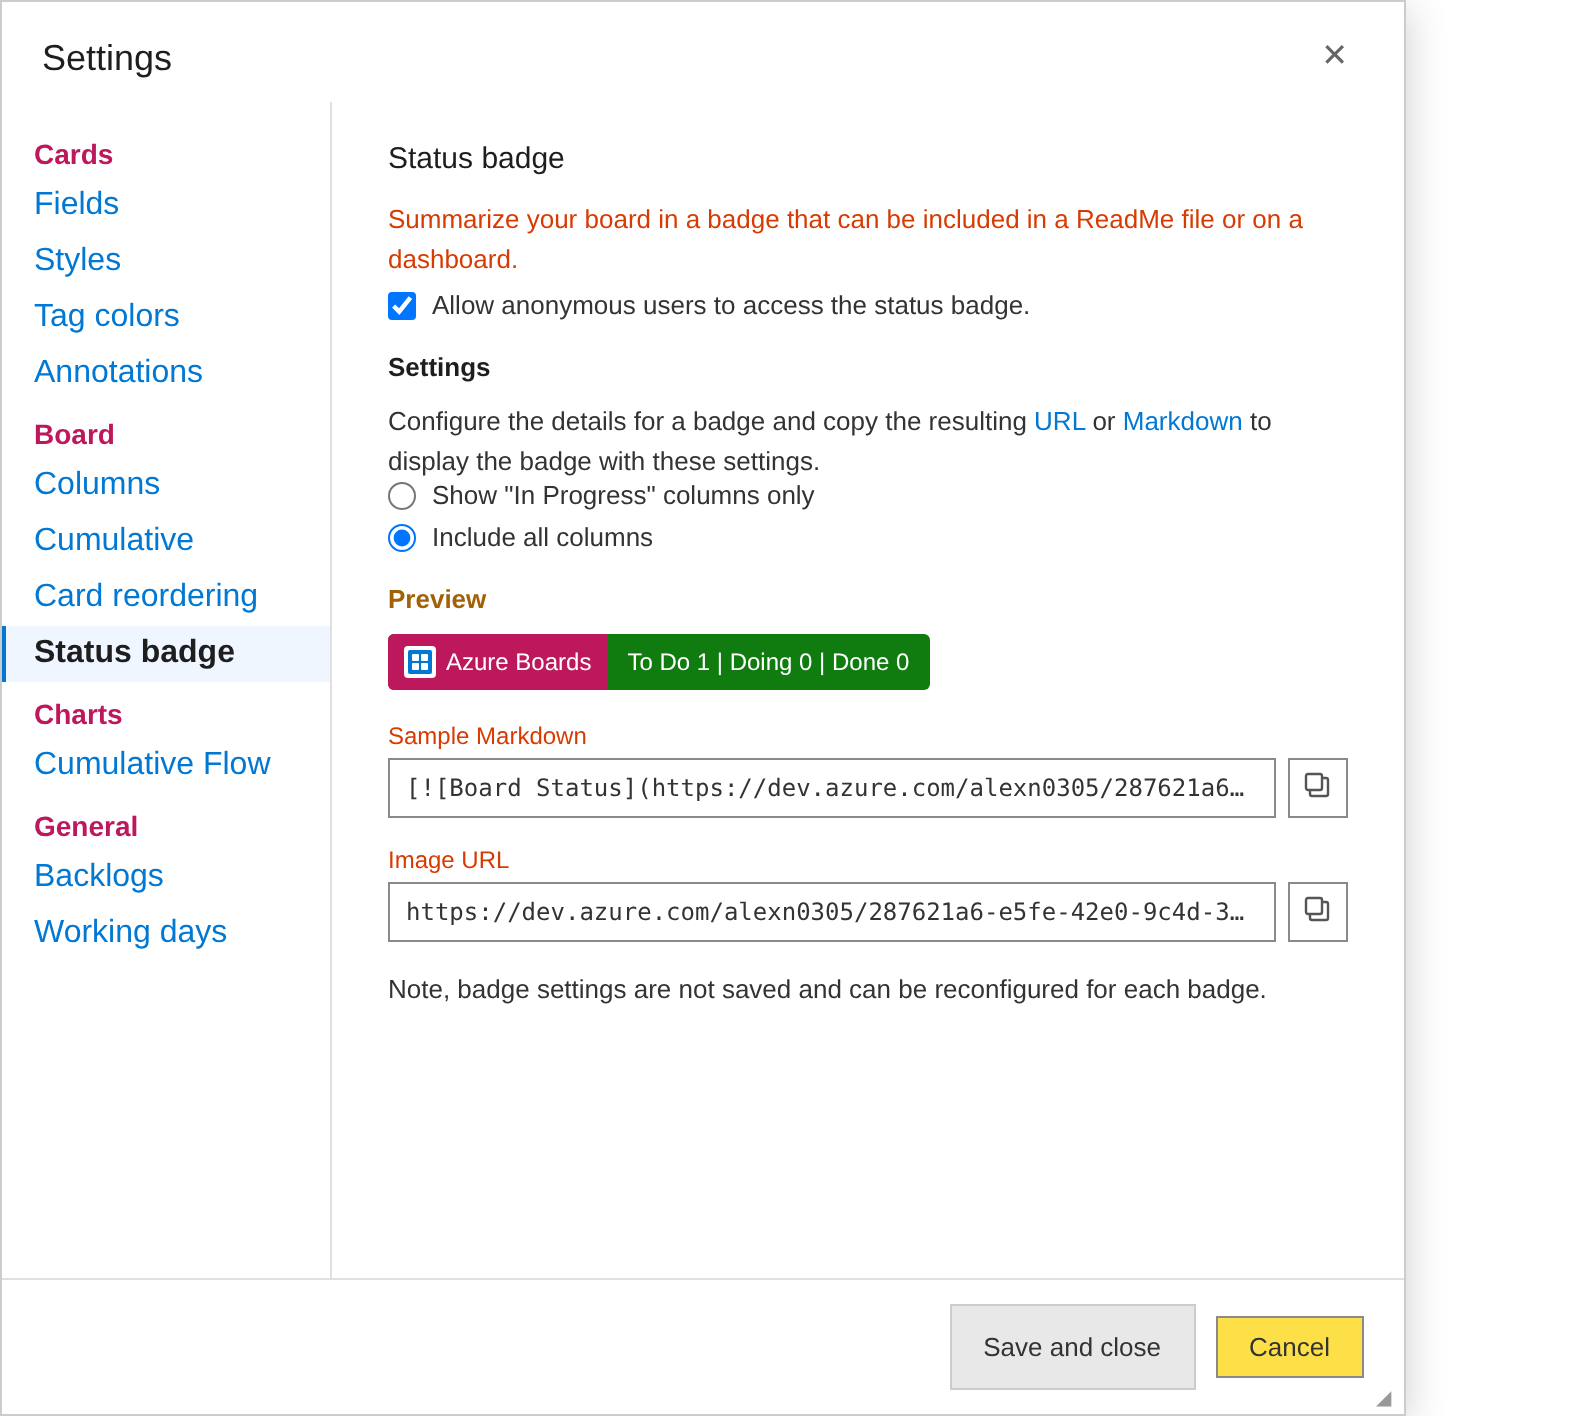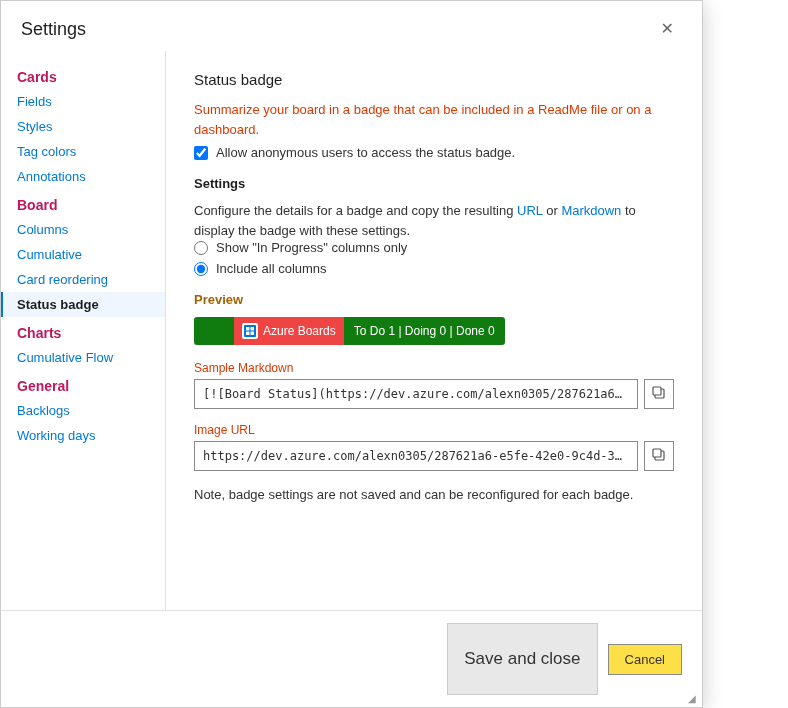--- a/index.html
+++ b/index.html
@@ -71,21 +71,21 @@
       color: #be185d;
       padding: 8px 16px 4px 16px;
     }
 
     .sidebar-item {
       display: block;
       padding: 5px 16px;
       cursor: pointer;
       color: #0078d4;
       text-decoration: none;
-      font-size: 13px;
+      font-size: 16px;
     }
 
     .sidebar-item.active {
       font-weight: 600;
       color: #1e1e1e;
       border-left: 2px solid #0078d4;
       padding-left: 14px;
       background: #f0f6ff;
     }
 
@@ -174,27 +174,26 @@
       display: inline-flex;
       align-items: center;
       background: #107c10;
       border-radius: 3px;
       overflow: hidden;
       margin-bottom: 16px;
       height: 28px;
     }
 
     .badge-logo {
-      background: #ef4444;
+      background: #be185d;
       padding: 4px 8px;
       display: flex;
       align-items: center;
       gap: 5px;
       height: 100%;
-      margin-left: 40px;
     }
 
     .badge-logo-icon {
       width: 16px;
       height: 16px;
       background: #fff;
       border-radius: 2px;
       display: flex;
       align-items: center;
       justify-content: center;
@@ -281,22 +280,22 @@
       padding: 12px 20px;
       gap: 10px;
       border-top: 1px solid #e0e0e0;
       background: #fff;
     }
 
     .btn-primary {
       background: #e8e8e8;
       color: #333;
       border: 1px solid #ccc;
-      padding: 25px 16px;
-      font-size: 17px;
+      padding: 13px 16px;
+      font-size: 13px;
       cursor: pointer;
     }
 
     .btn-secondary {
       background: #fde047;
       color: #333;
       border: 1px solid #8a8a8a;
       padding: 7px 16px;
       font-size: 13px;
       cursor: pointer;

